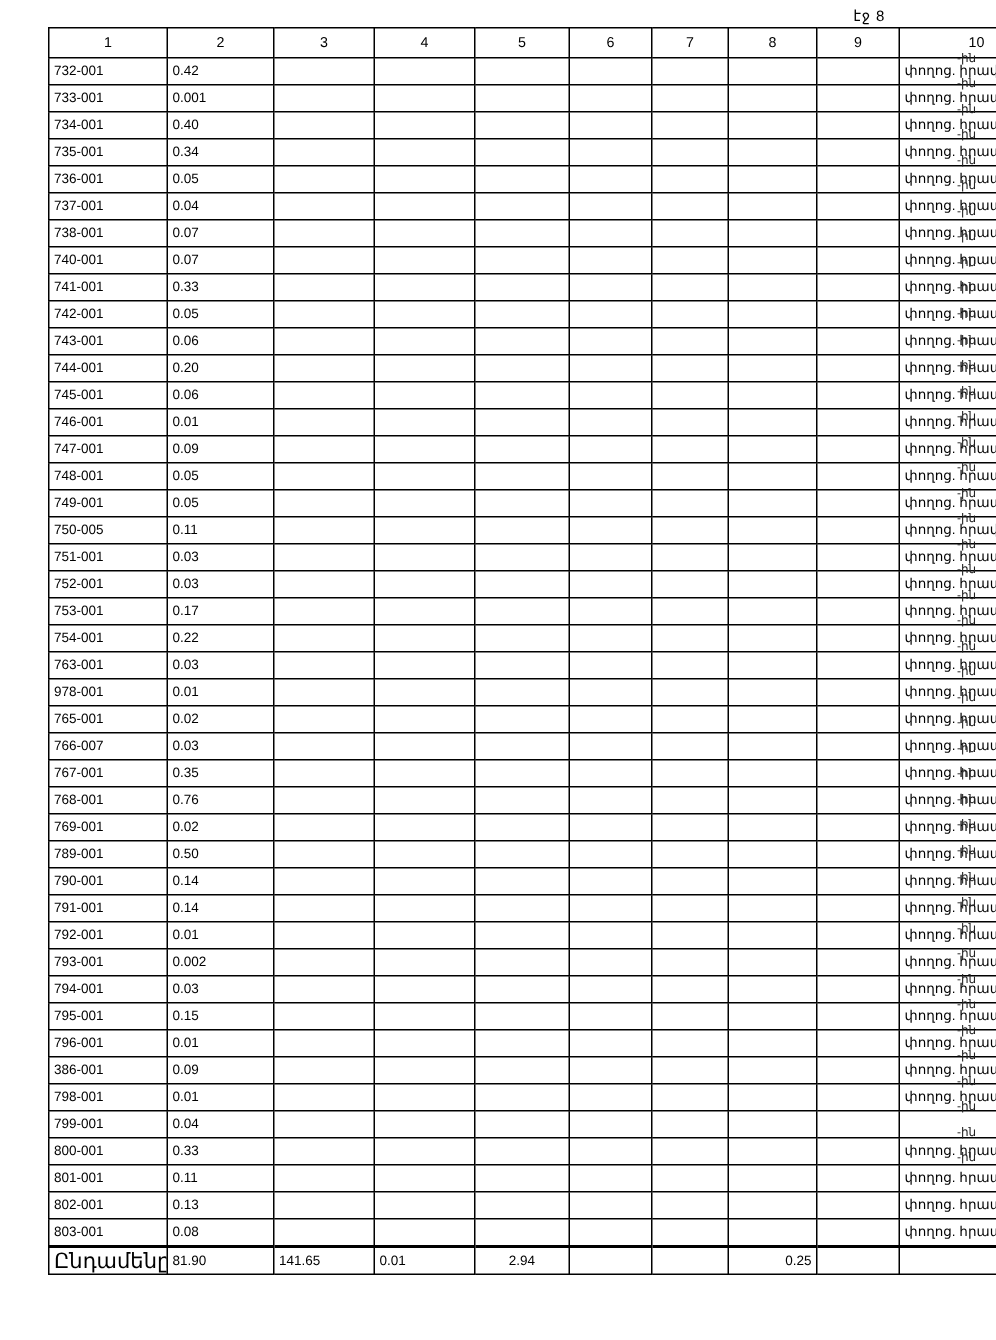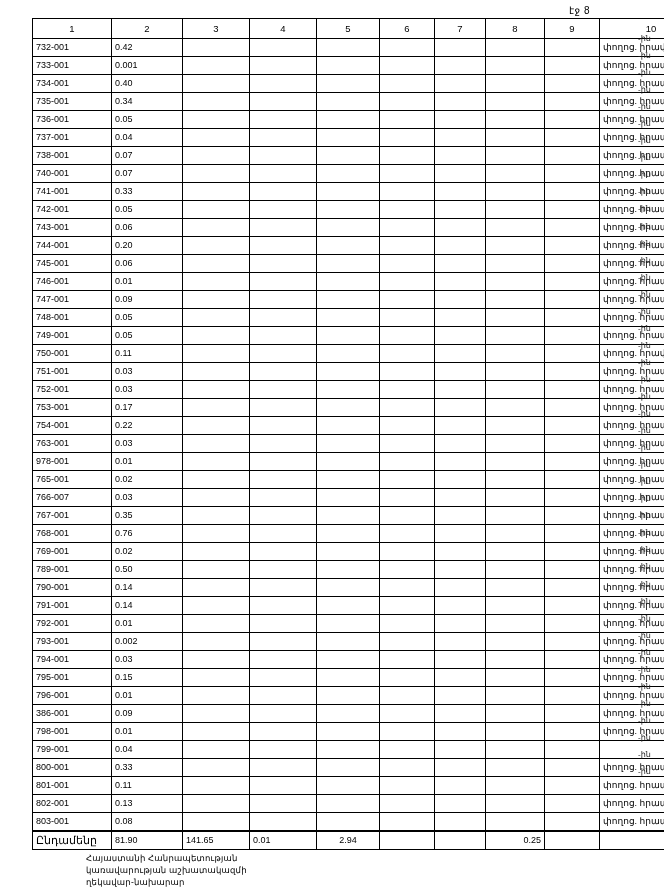--- a/index.html
+++ b/index.html
@@ -63,21 +63,21 @@
   .c5 { width: 56px; text-align: center; padding-left: 6px;}
   .c6 { width: 48px; }
   .c7 { width: 44px; }
   .c8 { width: 52px; text-align: right; padding-left: 6px;}
   .c9 { width: 48px; }
   .c10 { width: 96px; text-align: left; padding-left: 4px; }
   tr.total td {
     border-top: 2px solid #000;
     font-size: 9px;
   }
-  tr.total td.c1 { font-size: 11px; }
+  tr.total td.c1 { font-size: 14px; }
   .side-marks {
     position: absolute;
     top: 30px;
     left: 638px;
     width: 22px;
     font-size: 8px;
     line-height: 17.05px;
     color: #222;
   }
   .side-marks div {
@@ -323,21 +323,21 @@
             <td class="c3"></td>
             <td class="c4"></td>
             <td class="c5"></td>
             <td class="c6"></td>
             <td class="c7"></td>
             <td class="c8"></td>
             <td class="c9"></td>
             <td class="c10">փողոց. հրապ.</td>
           </tr>
           <tr>
-            <td class="c1">750-001</td>
+            <td class="c1">750-005</td>
             <td class="c2">0.11</td>
             <td class="c3"></td>
             <td class="c4"></td>
             <td class="c5"></td>
             <td class="c6"></td>
             <td class="c7"></td>
             <td class="c8"></td>
             <td class="c9"></td>
             <td class="c10">փողոց. հրավ.</td>
           </tr>
@@ -711,21 +711,16 @@
       <div>-ին</div>
       <div>-ին</div>
       <div>-ին</div>
       <div>-ին</div>
       <div>-ին</div>
       <div>-ին</div>
       <div>-ին</div>
       <div>-ին</div>
     </div>
 
-  <div class="footer">
-    <div class="line">Հայաստանի Հանրապետության</div>
-    <div class="line">կառավարության աշխատակազմի</div>
-    <div class="line">ղեկավար-նախարար</div>
-  </div>
 
   <div class="signature">Մ. Թոփուզյան</div>
 
 </div>
 
 </body></html>

